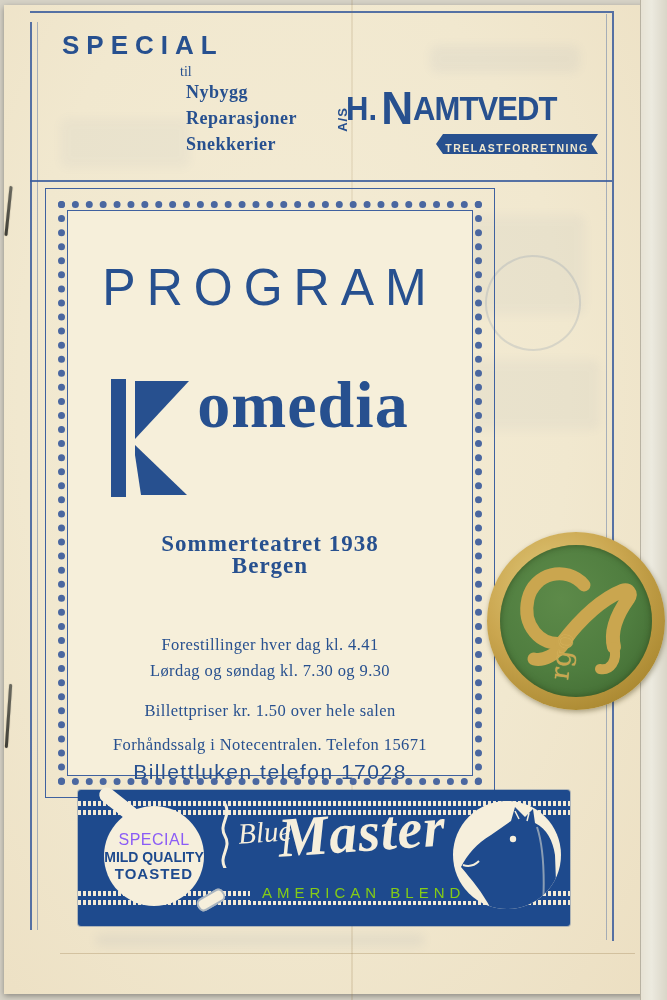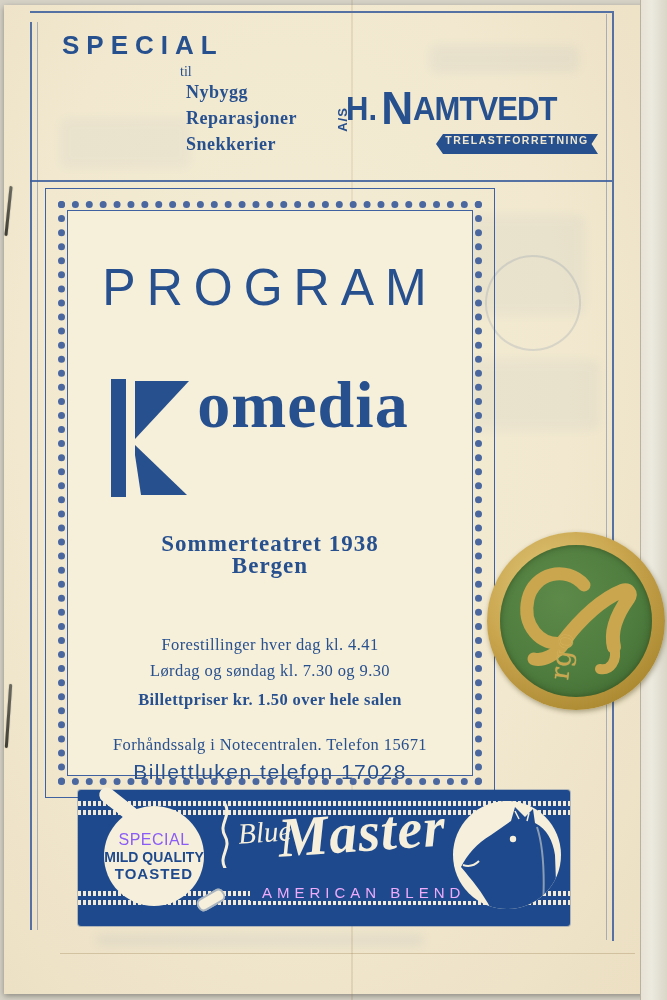--- a/index.html
+++ b/index.html
@@ -33,21 +33,21 @@
   #namtvedt{position:absolute;left:332px;top:84px;width:270px;height:80px;}
   #namtvedt-as{position:absolute;left:-2px;top:28px;font-size:13px;font-weight:bold;
     transform:rotate(-90deg);letter-spacing:1px;}
   #namtvedt-name{position:absolute;left:14px;top:6px;white-space:nowrap;
     font-weight:bold;transform:scaleX(.94);transform-origin:left;}
   #namtvedt-name .h{font-size:33px;}
   #namtvedt-name .bigN{font-size:47px;line-height:33px;vertical-align:-4px;}
   #namtvedt-name .rest{font-size:33px;letter-spacing:-1px;}
   #namtvedt-ribbon{position:absolute;left:104px;top:50px;width:162px;height:20px;background:#27508f;
     clip-path:polygon(0 50%,7px 0,100% 0,96% 50%,100% 100%,7px 100%);
-    display:flex;align-items:flex-start;justify-content:center;}
+    display:flex;align-items:flex-end;justify-content:center;}
   #namtvedt-ribbon span{color:#f1e8cf;font-size:10.5px;font-weight:bold;letter-spacing:1.5px;}
 
   
   #program-box{position:absolute;left:45px;top:188px;width:424px;height:584px;
     border:1.5px solid #3f619f;padding:12px;background:transparent;}
   #program-box .dotband{width:100%;height:100%;box-sizing:border-box;
     border:7px dotted #4a67a0;padding:2px;}
   #program-box .innerline{width:100%;height:100%;box-sizing:border-box;
     border:1px solid #3f619f;background:#f6efda;position:relative;}
 
@@ -61,21 +61,21 @@
   #komedia-k{width:80px;height:118px;margin-right:6px;}
   #komedia-rest{font-family:"Liberation Serif",serif;font-weight:bold;
     font-size:66px;line-height:52px;letter-spacing:1px;}
 
   #show-line1{top:304px;font-size:23px;font-weight:bold;font-family:"Liberation Serif",serif;letter-spacing:1px;margin-top:16px;}
   #show-line2{top:342px;font-size:23px;font-weight:bold;font-family:"Liberation Serif",serif;letter-spacing:1px;}
 
   .info{font-family:"Liberation Serif",serif;font-size:16.5px;letter-spacing:.4px;}
   #info-1{top:424px;}
   #info-2{top:450px;}
-  #info-price{top:479px;font-weight:bold;}
+  #info-price{top:490px;}
   #info-presale{top:524px;}
   #info-boxoffice{top:549px;font-family:"Liberation Sans",sans-serif;
     font-size:21px;font-weight:normal;letter-spacing:1.5px;}
 
   
   #seal{position:absolute;left:487px;top:532px;width:178px;height:178px;border-radius:50%;
     background:radial-gradient(circle at 38% 32%, #e3cc7e 0%, #caa64f 45%, #97771f 100%);
     box-shadow:1px 2px 5px rgba(60,50,10,.4);z-index:6;}
   #seal-green{position:absolute;left:13px;top:13px;width:152px;height:152px;border-radius:50%;
     background:radial-gradient(circle at 40% 35%, #5d8a49 0%, #4f7d3f 55%, #3e662f 100%);
@@ -100,21 +100,21 @@
   #cig-butt{position:absolute;left:196px;top:893px;width:30px;height:14px;border-radius:6px;
     background:#f6efdc;transform:rotate(-30deg);z-index:4;
     box-shadow:inset 0 0 0 2px rgba(30,74,141,.35);}
   #smoke{position:absolute;left:214px;top:798px;z-index:4;}
   #bm-brand-first{position:absolute;left:238px;top:816px;color:#f6efdc;z-index:3;
     font-family:"Liberation Serif",serif;font-style:italic;font-size:29px;transform:rotate(-4deg);}
   #bm-brand-second{position:absolute;left:278px;top:800px;color:#f6efdc;z-index:3;
     font-family:"Liberation Serif",serif;font-style:italic;font-weight:bold;font-size:56px;
     transform:rotate(-4deg);letter-spacing:1px;}
   #bm-tagline{position:absolute;left:250px;top:884px;z-index:3;background:#1e4a8d;
-    padding:0 12px;color:#f0abfc;font-size:15px;letter-spacing:5px;}
+    padding:0 12px;color:#84cc16;font-size:15px;letter-spacing:5px;}
   #bm-right-circle{position:absolute;left:453px;top:801px;width:108px;height:108px;border-radius:50%;
     background:#f6efdc;overflow:hidden;z-index:3;}
 
   
   .smudge{position:absolute;filter:blur(5px);background:#5a6e96;border-radius:8px;pointer-events:none;}
   #stamp-ghost{position:absolute;left:485px;top:255px;width:92px;height:92px;border-radius:50%;
     border:2px solid rgba(60,95,150,.14);transform:rotate(12deg);}
   #crease{position:absolute;left:351px;top:0;width:2px;height:1000px;
     background:linear-gradient(rgba(140,110,60,.14),rgba(140,110,60,.05),rgba(140,110,60,.16));}
   #bottom-hairline{position:absolute;left:60px;top:953px;width:575px;height:1px;background:rgba(150,120,70,.3);}

